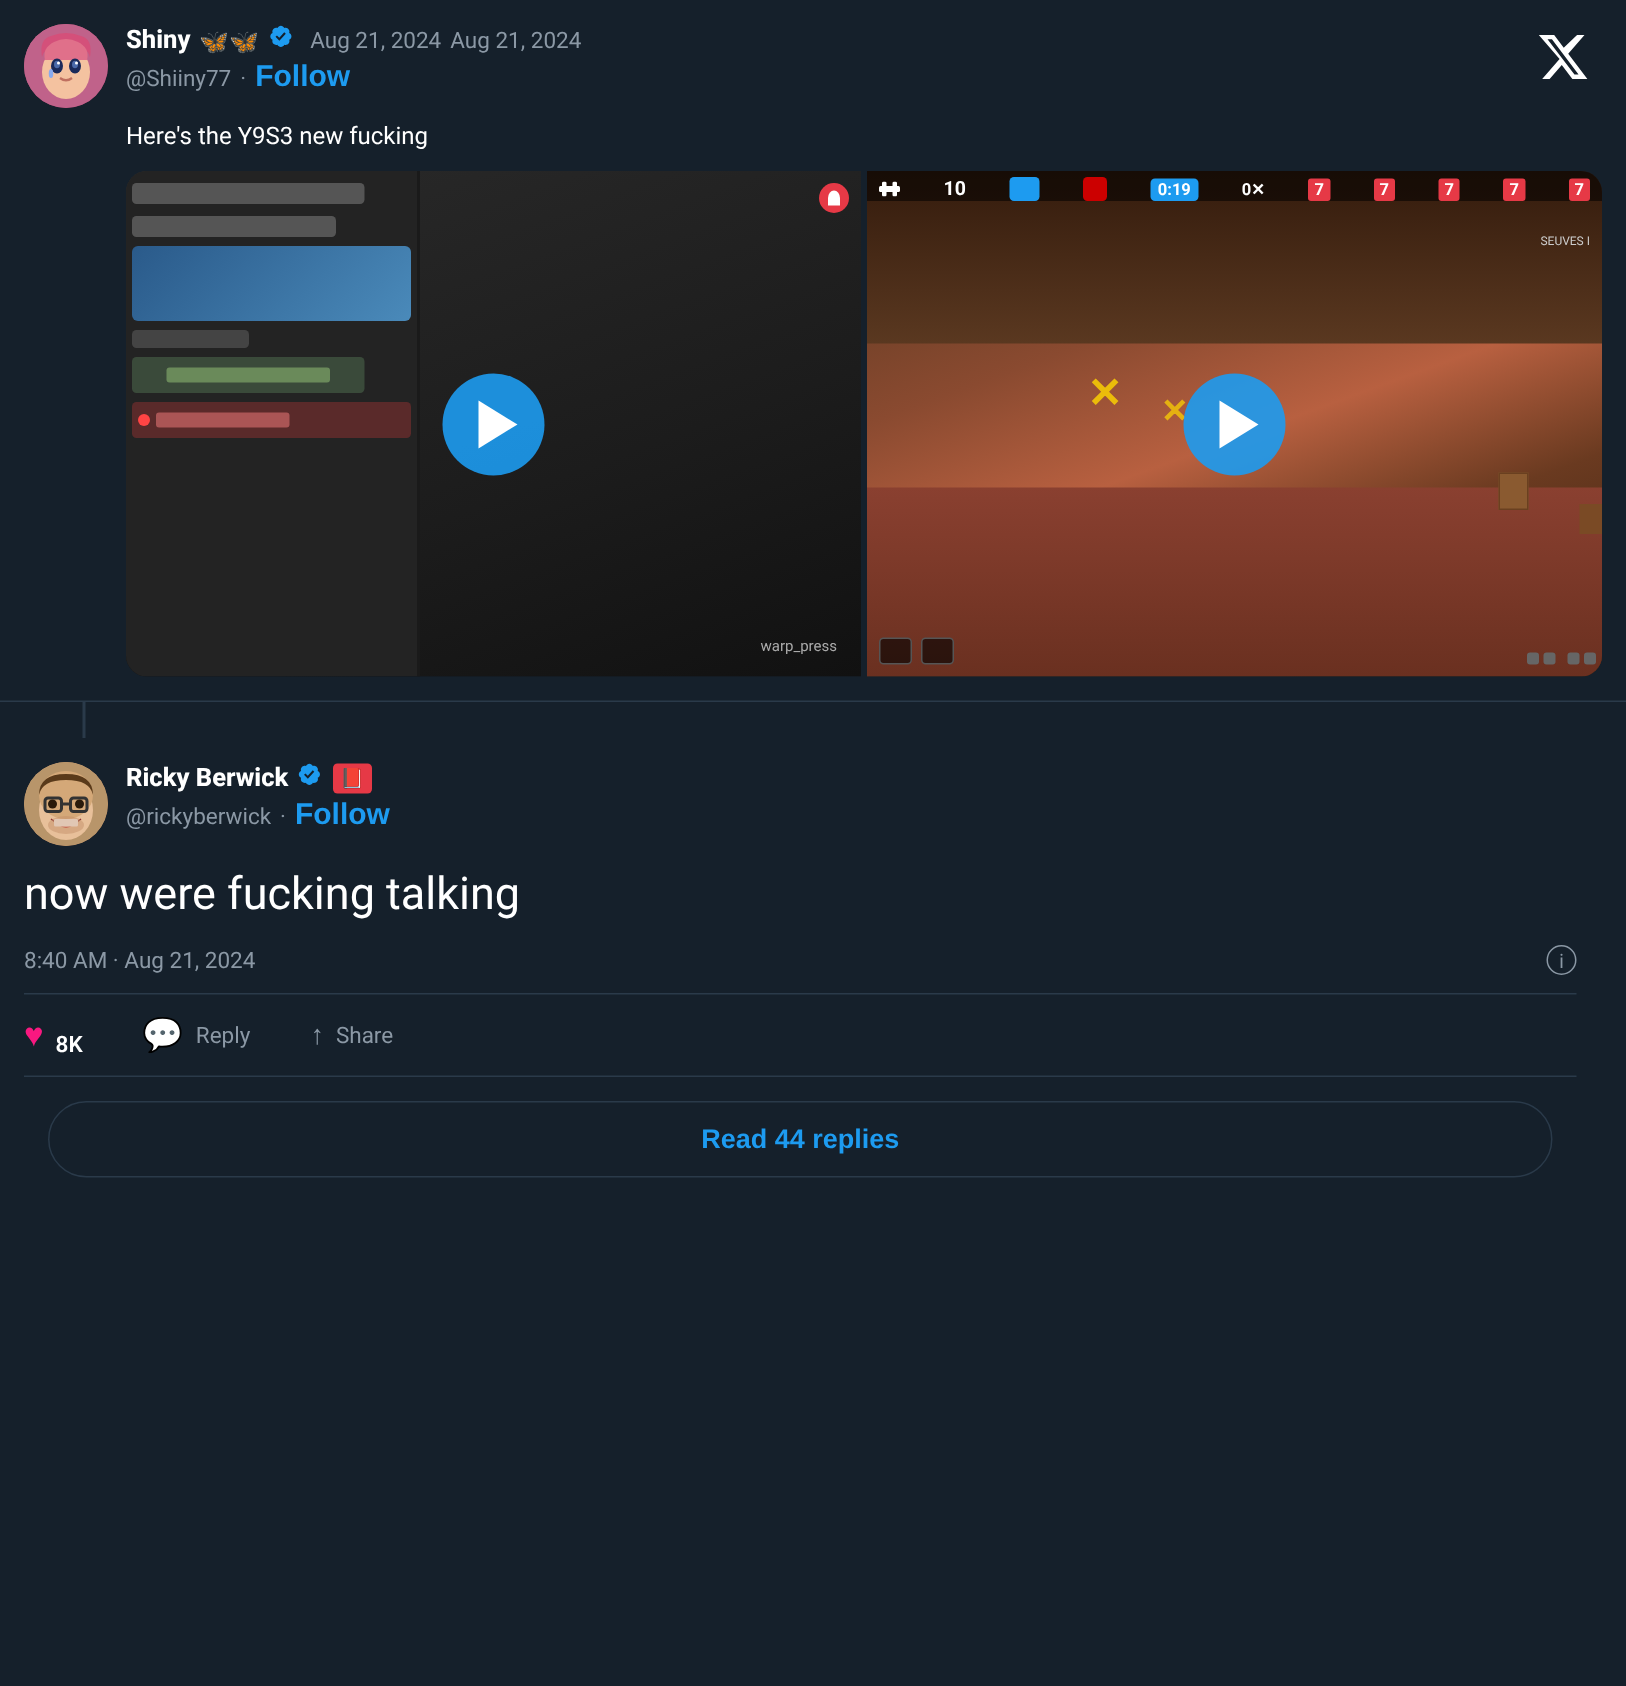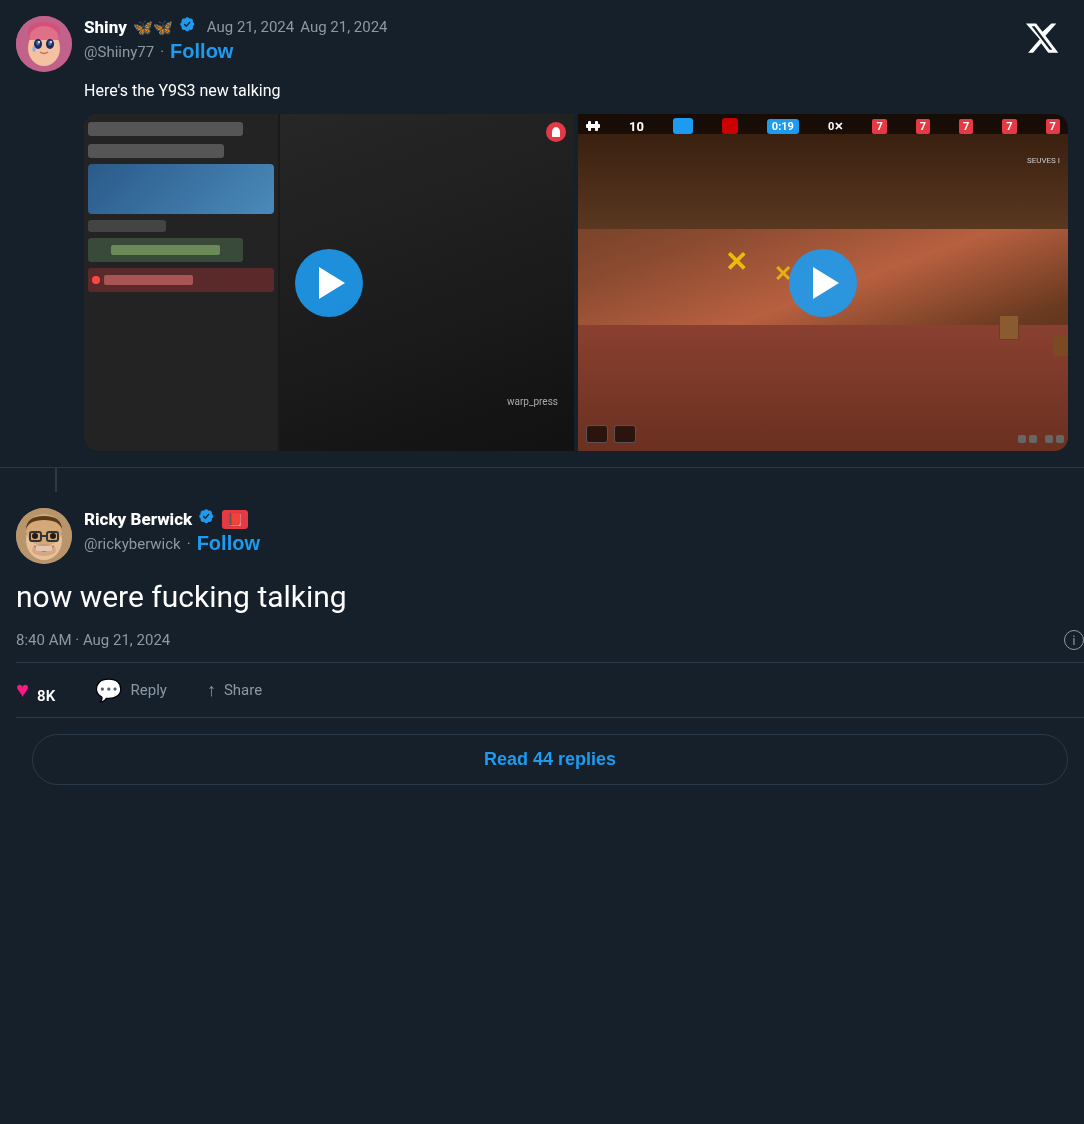--- a/index.html
+++ b/index.html
@@ -214,21 +214,21 @@
       background: #e63946;
       color: white;
       padding: 1px 4px;
       border-radius: 2px;
       font-size: 11px;
       font-weight: 700;
     }
 
     
     .reply-tweet {
-      padding: 16px 0 0 16px;
+      padding: 16px 33px 0 16px;
     }
 
     .reply-header {
       display: flex;
       align-items: flex-start;
       gap: 12px;
       margin-bottom: 12px;
     }
 
     .reply-meta {
@@ -389,21 +389,21 @@
         <span class="tweet-date">Aug 21, 2024</span>
       </div>
       <div class="tweet-handle-row">
         <span class="tweet-handle">@Shiiny77</span>
         <span class="dot-separator">·</span>
         <button class="follow-btn">Follow</button>
       </div>
     </div>
   </div>
 
-  <div class="tweet-text">Here's the Y9S3 new talking</div>
+  <div class="tweet-text">Here's the Y9S3 new fucking</div>
 
   <div class="media-grid">
 
     <div class="video-thumb video-thumb-left">
       <div class="video-left-content">
         <div class="video-left-sidebar">
           <div style="margin: 8px 4px; height: 14px; background: #555; border-radius: 3px; width: 80%;"></div>
           <div style="margin: 4px 4px; height: 14px; background: #555; border-radius: 3px; width: 70%;"></div>
           <div class="video-left-sidebar-item-img"></div>
           <div style="margin: 6px 4px; height: 12px; background: #444; border-radius: 3px; width: 40%;"></div>
@@ -412,21 +412,21 @@
           </div>
           <div style="margin: 6px 4px; height: 24px; background: #5a2a2a; border-radius: 3px; display: flex; align-items: center; gap: 4px; padding: 0 4px;">
             <div style="width: 8px; height: 8px; background: #ff4444; border-radius: 50%;"></div>
             <div style="width: 50%; height: 10px; background: #aa5555; border-radius: 2px;"></div>
           </div>
         </div>
 
         <div style="position: absolute; top: 8px; right: 8px; width: 20px; height: 20px; border-radius: 50%; background: #e63946; display: flex; align-items: center; justify-content: center;">
           <div style="width: 8px; height: 10px; border-radius: 50% 50% 0 0; background: white;"></div>
         </div>
-        <div style="position: absolute; bottom: 44px; right: 16px; font-size: 10px; color: #aaa; white-space: nowrap;">warp_press</div>
+        <div style="position: absolute; bottom: 14px; right: 16px; font-size: 10px; color: #aaa; white-space: nowrap;">warp_press</div>
       </div>
       <div class="play-button">
         <div class="play-triangle"></div>
       </div>
     </div>
 
     <div class="video-thumb video-thumb-right">
       <div class="video-right-content">
 
         <div class="video-hud">

